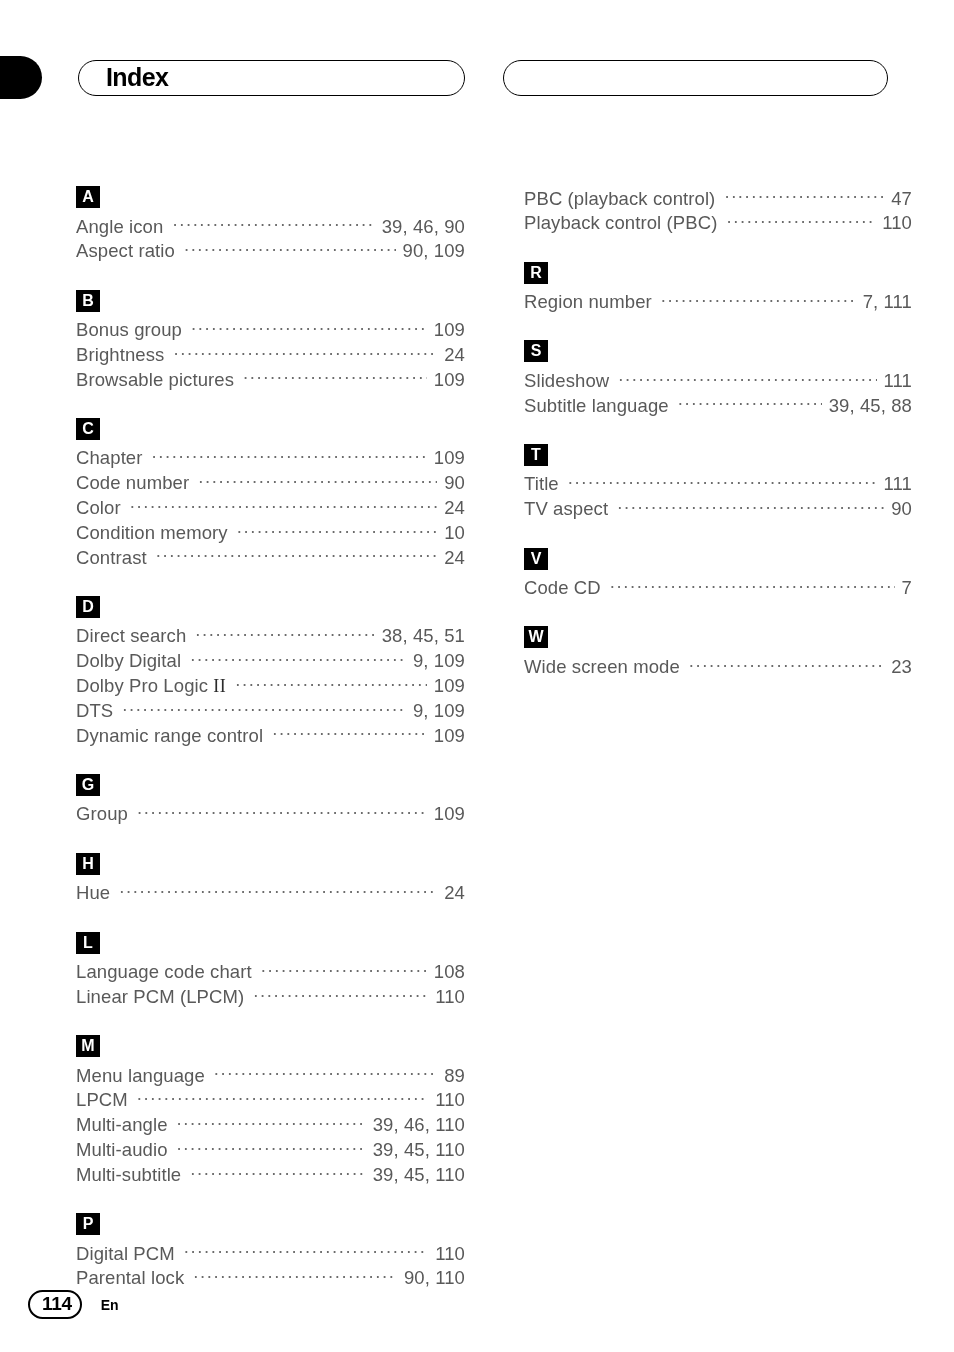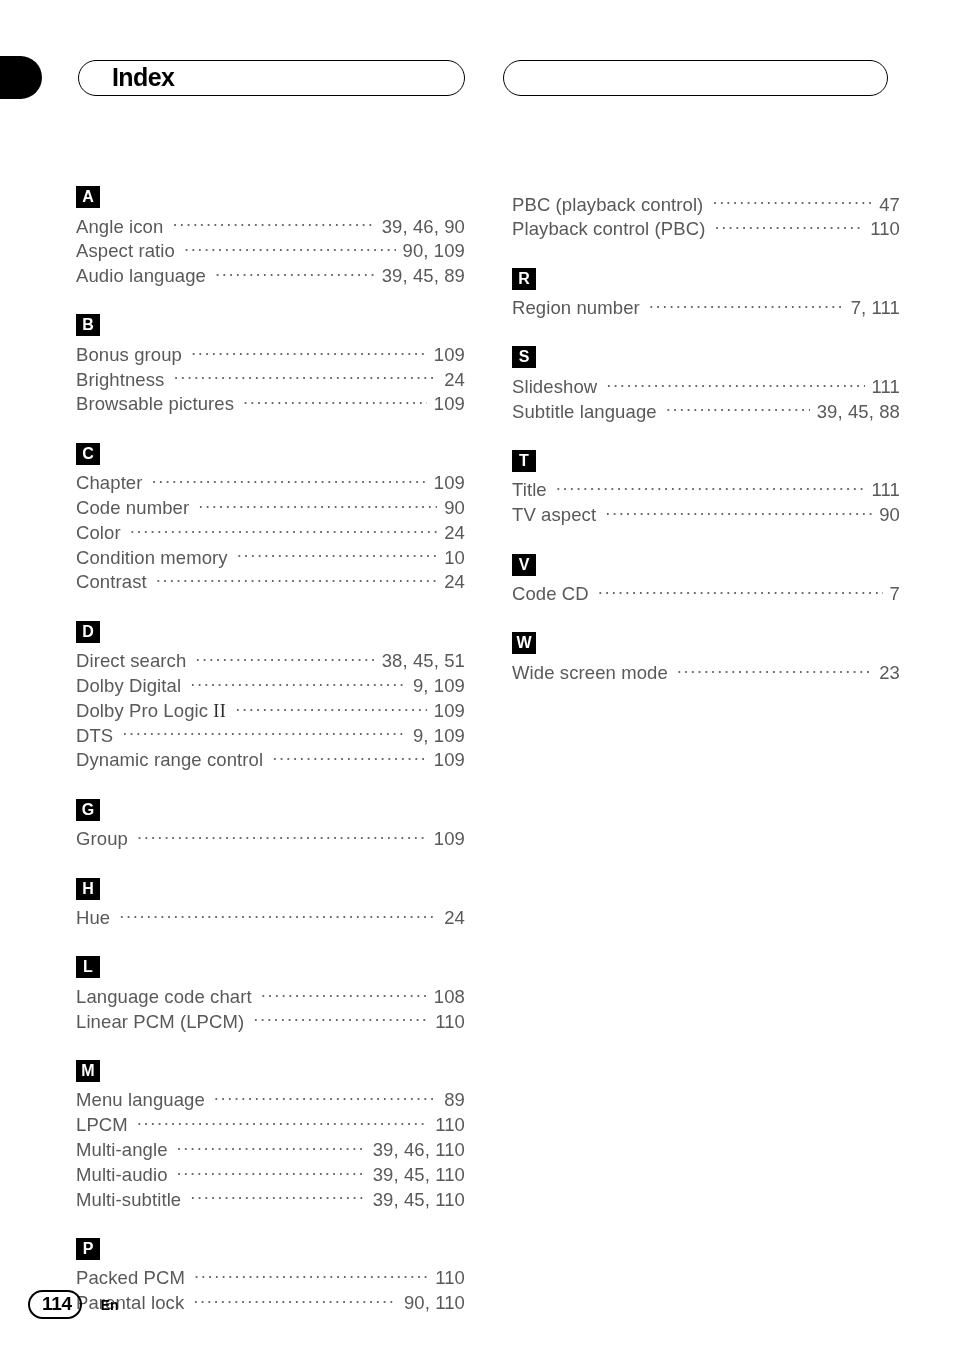--- a/index.html
+++ b/index.html
@@ -32,21 +32,21 @@
     box-sizing: border-box;
     border: 1.6px solid #000000;
     border-radius: 19px;
     background: #ffffff;
   }
   .header-pill.left  { left: 78px;  width: 387px; }
   .header-pill.right { left: 503px; width: 385px; }
 
   .header-title {
     position: absolute;
-    left: 33px;
+    left: 27px;
     top: 50%;
     transform: translateY(-52%);
     font-size: 25px;
     font-weight: bold;
     letter-spacing: -0.6px;
     color: #000000;
     line-height: 1;
     white-space: nowrap;
   }
 
@@ -55,21 +55,21 @@
     position: absolute;
     top: 186px;
     left: 0;
     width: 954px;
   }
   .column {
     position: absolute;
     top: 0;
   }
   .column.left  { left: 76px;  width: 389px; }
-  .column.right { left: 512px; width: 388px; margin-top: 6px; }
+  .column.right { left: 524px; width: 388px; }
 
   .section { margin-bottom: 26px; }
   .section:last-child { margin-bottom: 0; }
   .section.no-letter { margin-bottom: 26px; }
 
   .letter-badge {
     display: inline-block;
     width: 24px;
     height: 22px;
     background: #000000;
@@ -175,25 +175,20 @@
           <li class="entry">
             <span class="entry-term">Angle icon</span>
             <span class="entry-leader"></span>
             <span class="entry-pages">39, 46, 90</span>
           </li>
           <li class="entry">
             <span class="entry-term">Aspect ratio</span>
             <span class="entry-leader"></span>
             <span class="entry-pages">90, 109</span>
           </li>
-          <li class="entry">
-            <span class="entry-term">Audio language</span>
-            <span class="entry-leader"></span>
-            <span class="entry-pages">39, 45, 89</span>
-          </li>
         </ul></div>
       <div class="section"><div class="letter-badge">B</div><ul class="entry-list">
           <li class="entry">
             <span class="entry-term">Bonus group</span>
             <span class="entry-leader"></span>
             <span class="entry-pages">109</span>
           </li>
           <li class="entry">
             <span class="entry-term">Brightness</span>
             <span class="entry-leader"></span>
@@ -307,21 +302,21 @@
             <span class="entry-pages">39, 45, 110</span>
           </li>
           <li class="entry">
             <span class="entry-term">Multi-subtitle</span>
             <span class="entry-leader"></span>
             <span class="entry-pages">39, 45, 110</span>
           </li>
         </ul></div>
       <div class="section"><div class="letter-badge">P</div><ul class="entry-list">
           <li class="entry">
-            <span class="entry-term">Packed PCM</span>
+            <span class="entry-term">Digital PCM</span>
             <span class="entry-leader"></span>
             <span class="entry-pages">110</span>
           </li>
           <li class="entry">
             <span class="entry-term">Parental lock</span>
             <span class="entry-leader"></span>
             <span class="entry-pages">90, 110</span>
           </li>
         </ul></div>
     </div>

